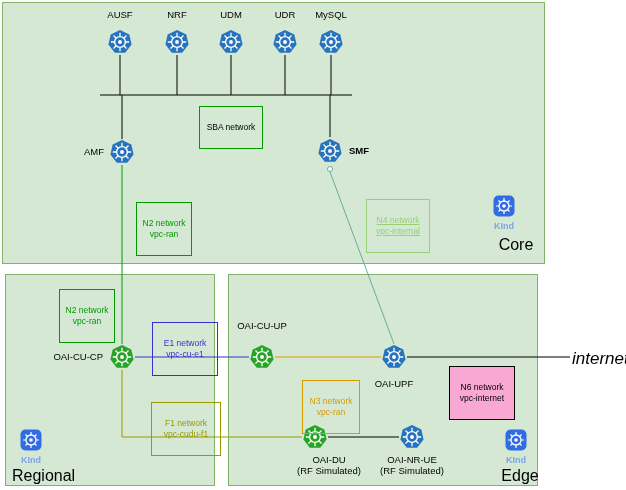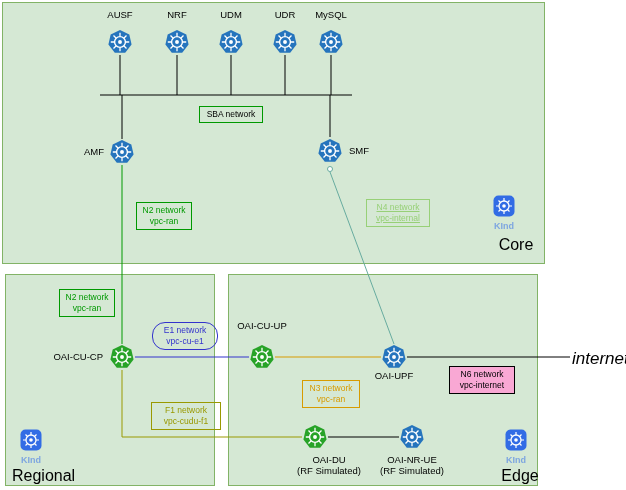--- a/index.html
+++ b/index.html
@@ -17,24 +17,24 @@
   .w-olive{stroke:#999900;}
   .w-orange{stroke:#d79b00;}
   .n4-dot{fill:#ffffff;stroke:#67ab9f;stroke-width:1;}
   .node{position:absolute;width:26px;height:26px;z-index:2;}
   .node svg{width:26px;height:26px;display:block;}
   .pod-blue{color:#2574bd;}
   .pod-green{color:#27a327;}
   .nodelabel{position:absolute;font-size:9.5px;line-height:1.2;text-align:center;z-index:3;white-space:nowrap;}
   .nodelabel .sub{display:block;}
   .alignright{text-align:right;}
-  .alignleft{text-align:left;}
+  .alignleft{text-align:left;font-weight:bold;}
   .netlabel{
     position:absolute;border:1px solid;box-sizing:border-box;z-index:3;
-    font-size:8.5px;line-height:1.3;text-align:center;padding:2px 2px;
+    font-size:8.5px;line-height:1.3;text-align:center;padding:15px 2px;
     display:flex;flex-direction:column;justify-content:center;background:transparent;
   }
   .nl-sba{color:#000000;border-color:#009900;}
   .nl-n2{color:#009900;border-color:#009900;}
   .nl-n4{color:#97d077;border-color:#97d077;text-decoration:underline;}
   .nl-e1{color:#3333cc;border-color:#3333cc;}
   .nl-f1{color:#999900;border-color:#999900;}
   .nl-n3{color:#d79b00;border-color:#d79b00;}
   .nl-n6{color:#000000;border-color:#000000;background:#f9a8d4;}
   .region-name{position:absolute;font-size:16px;z-index:3;}
@@ -164,21 +164,21 @@
     <span>vpc-ran</span>
   </div>
 
   <div class="nodelabel alignright" style="left:30px;top:351px;width:73px;">OAI-CU-CP</div>
   <div class="node" style="left:109px;top:344px;">
       <svg class="pod-green" viewBox="0 0 24 24">
         <use href="#k8s-pod"></use>
       </svg>
     </div>
 
-  <div class="netlabel nl-e1" style="left:152px;top:322px;width:66px;border-radius:13px;">
+  <div class="netlabel nl-e1" style="left:152px;top:322px;width:66px;">
     <span>E1 network</span>
     <span>vpc-cu-e1</span>
   </div>
   <div class="netlabel nl-f1" style="left:151px;top:402px;width:70px;">
     <span>F1 network</span>
     <span>vpc-cudu-f1</span>
   </div>
 
   <div class="kind" style="left:7px;top:428px;">
     <svg viewBox="0 0 24 24">
@@ -193,21 +193,21 @@
       <svg class="pod-green" viewBox="0 0 24 24">
         <use href="#k8s-pod"></use>
       </svg>
     </div>
 
   <div class="node" style="left:381px;top:344px;">
       <svg class="pod-blue" viewBox="0 0 24 24">
         <use href="#k8s-pod"></use>
       </svg>
     </div>
-  <div class="nodelabel" style="left:359px;top:370px;width:70px;">OAI-UPF</div>
+  <div class="nodelabel" style="left:359px;top:378px;width:70px;">OAI-UPF</div>
 
   <div class="netlabel nl-n3" style="left:302px;top:366px;width:58px;margin-top:14px;">
     <span>N3 network</span>
     <span>vpc-ran</span>
   </div>
   <div class="netlabel nl-n6" style="left:449px;top:366px;width:66px;">
     <span>N6 network</span>
     <span>vpc-internet</span>
   </div>
 

